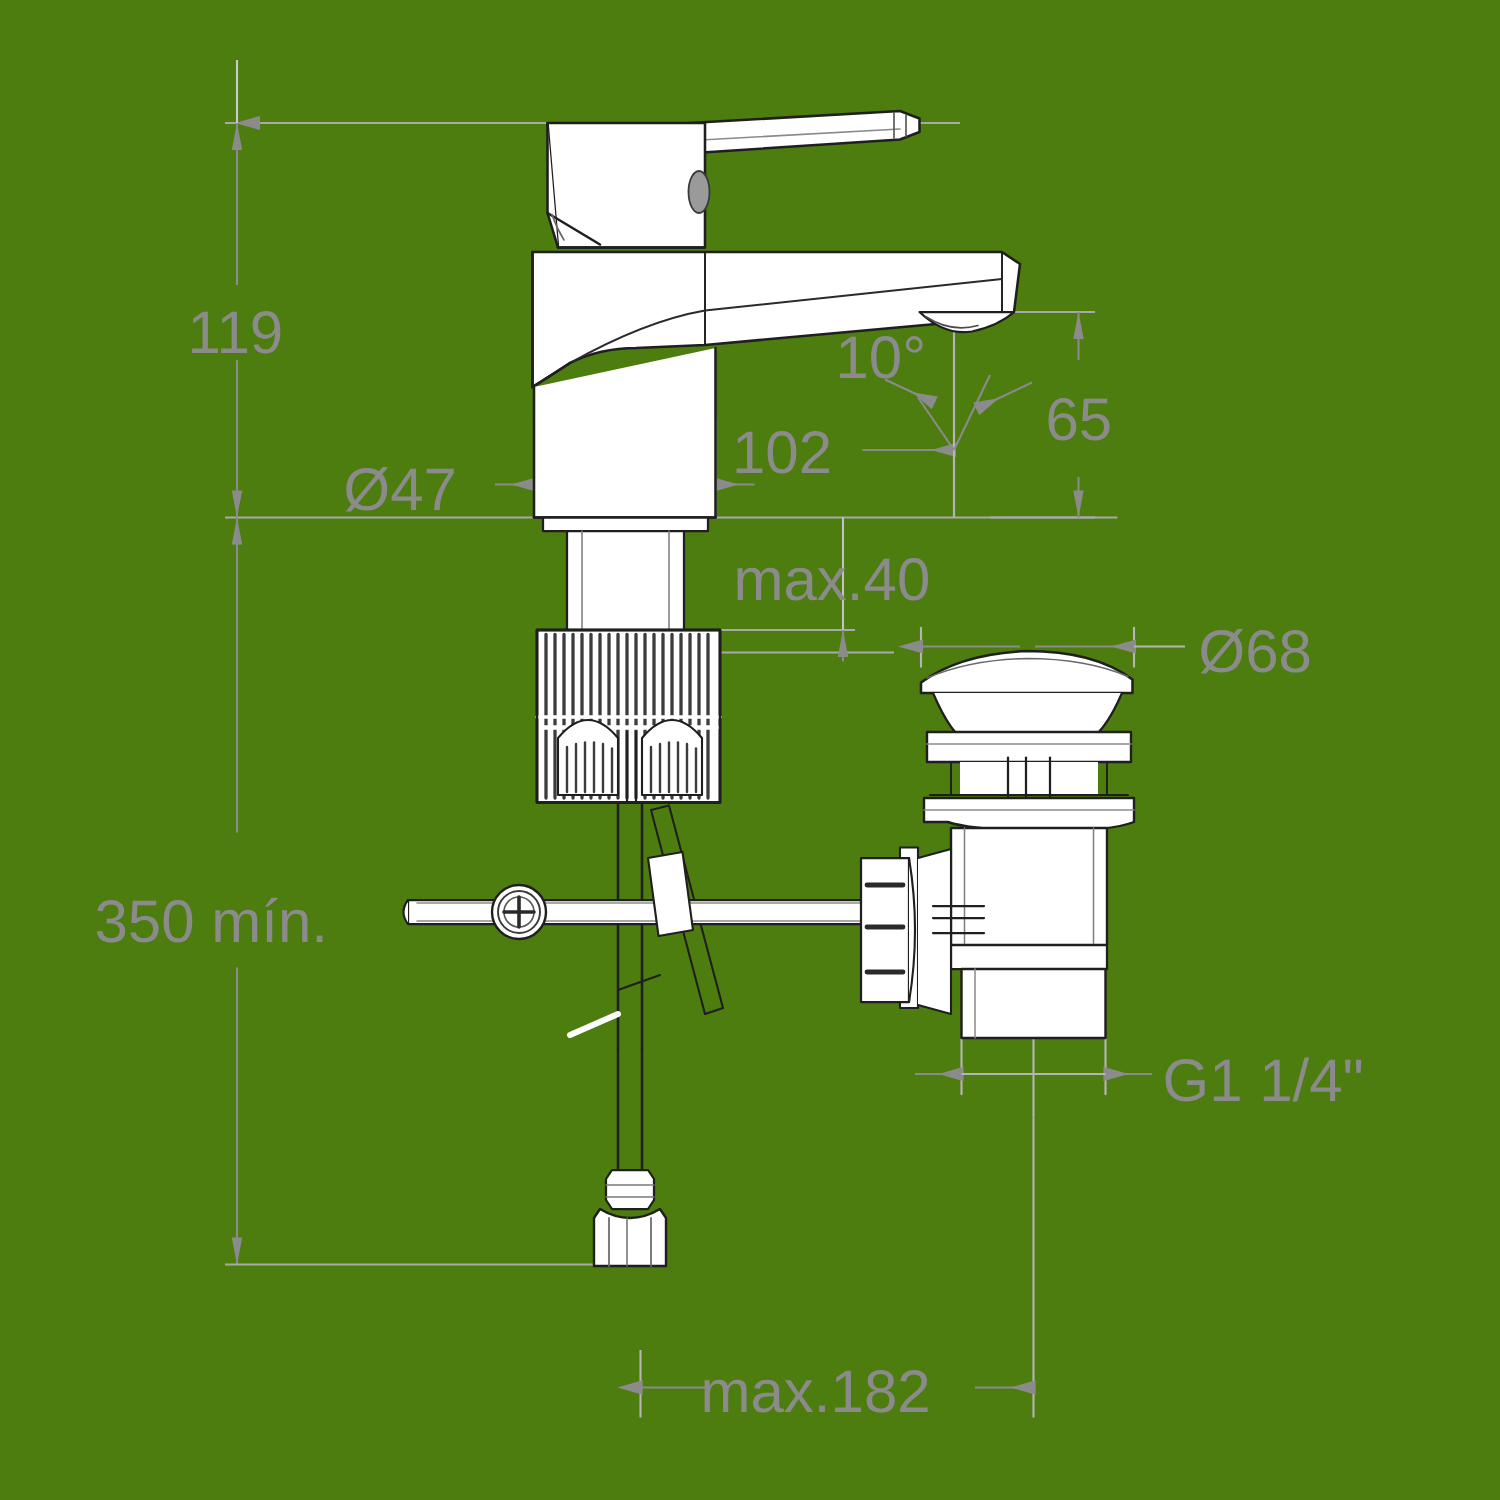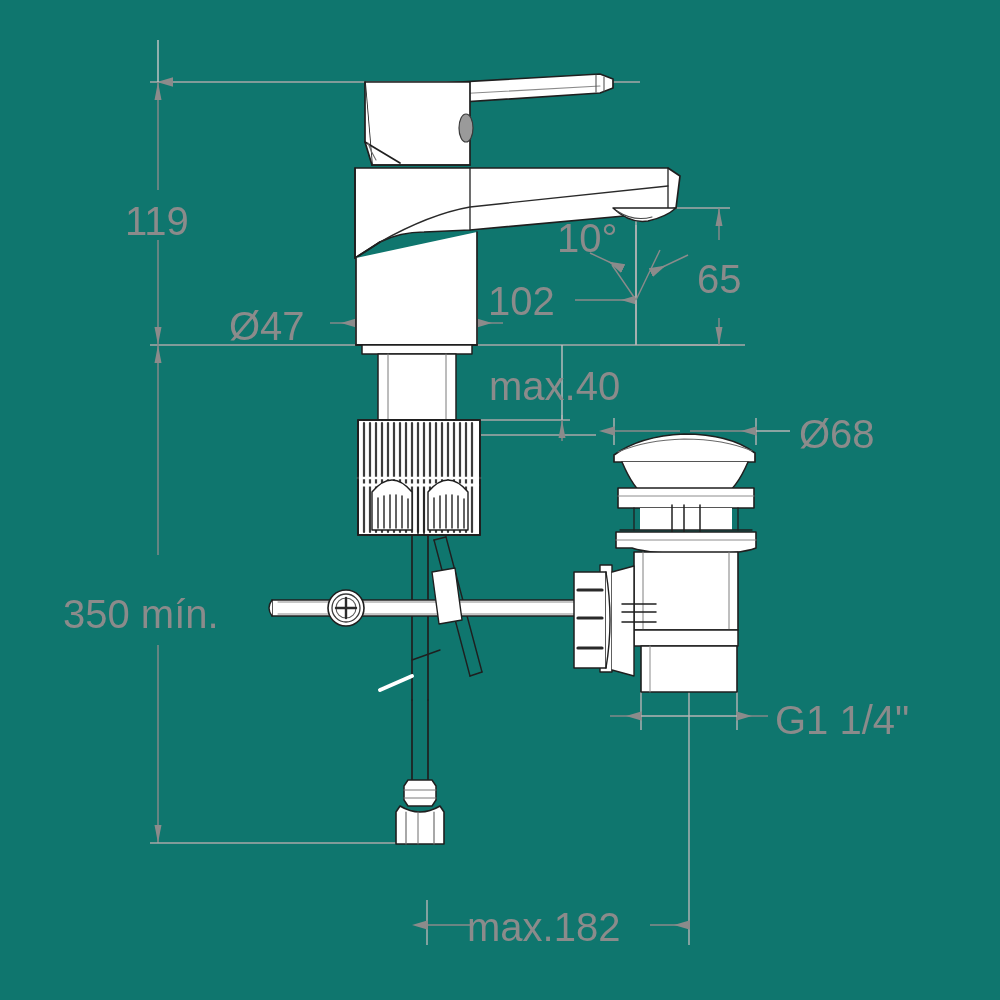--- a/index.html
+++ b/index.html
@@ -11,21 +11,21 @@
   body {
     width: 1000px;
     height: 1000px;
     overflow: hidden;
     font-family: "Liberation Sans", sans-serif;
   }
   #stage {
     position: relative;
     width: 1000px;
     height: 1000px;
-    background: #0f766e;
+    background: #4d7c0f;
   }
   #drawing {
     position: absolute;
     left: 0;
     top: 0;
     width: 1000px;
     height: 1000px;
   }
   .dim-text {
     fill: #8b8b8b;

